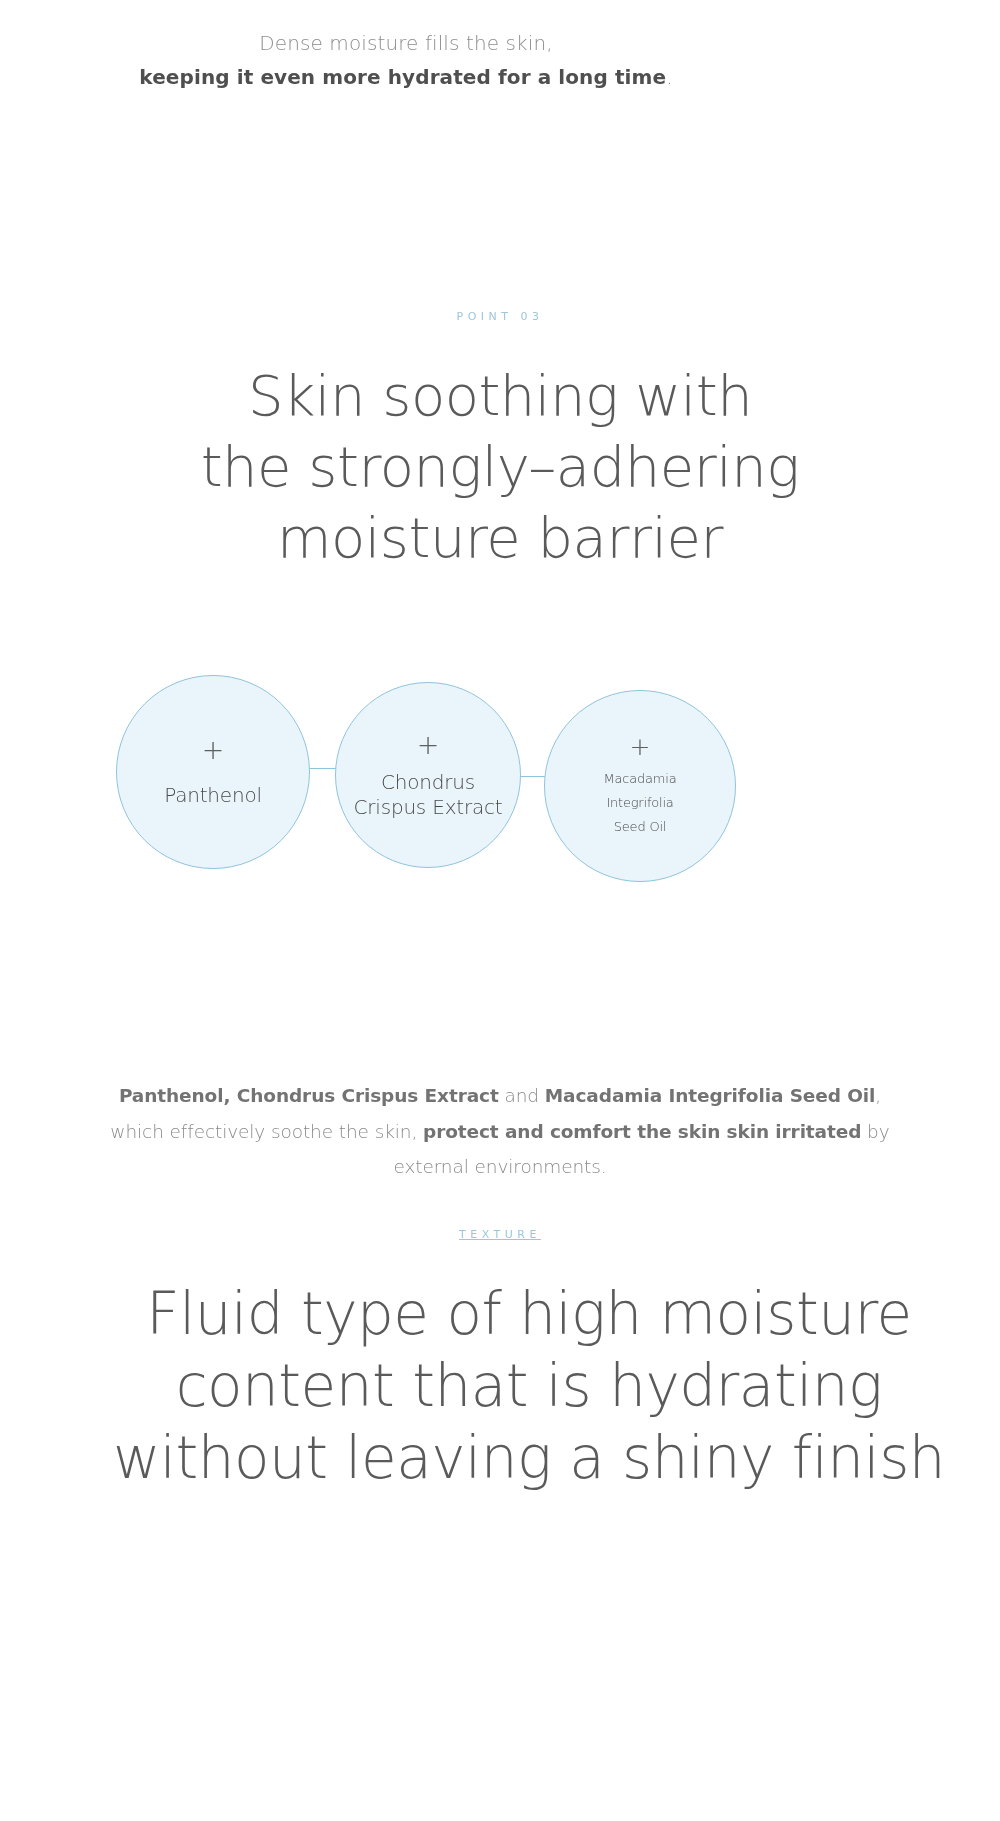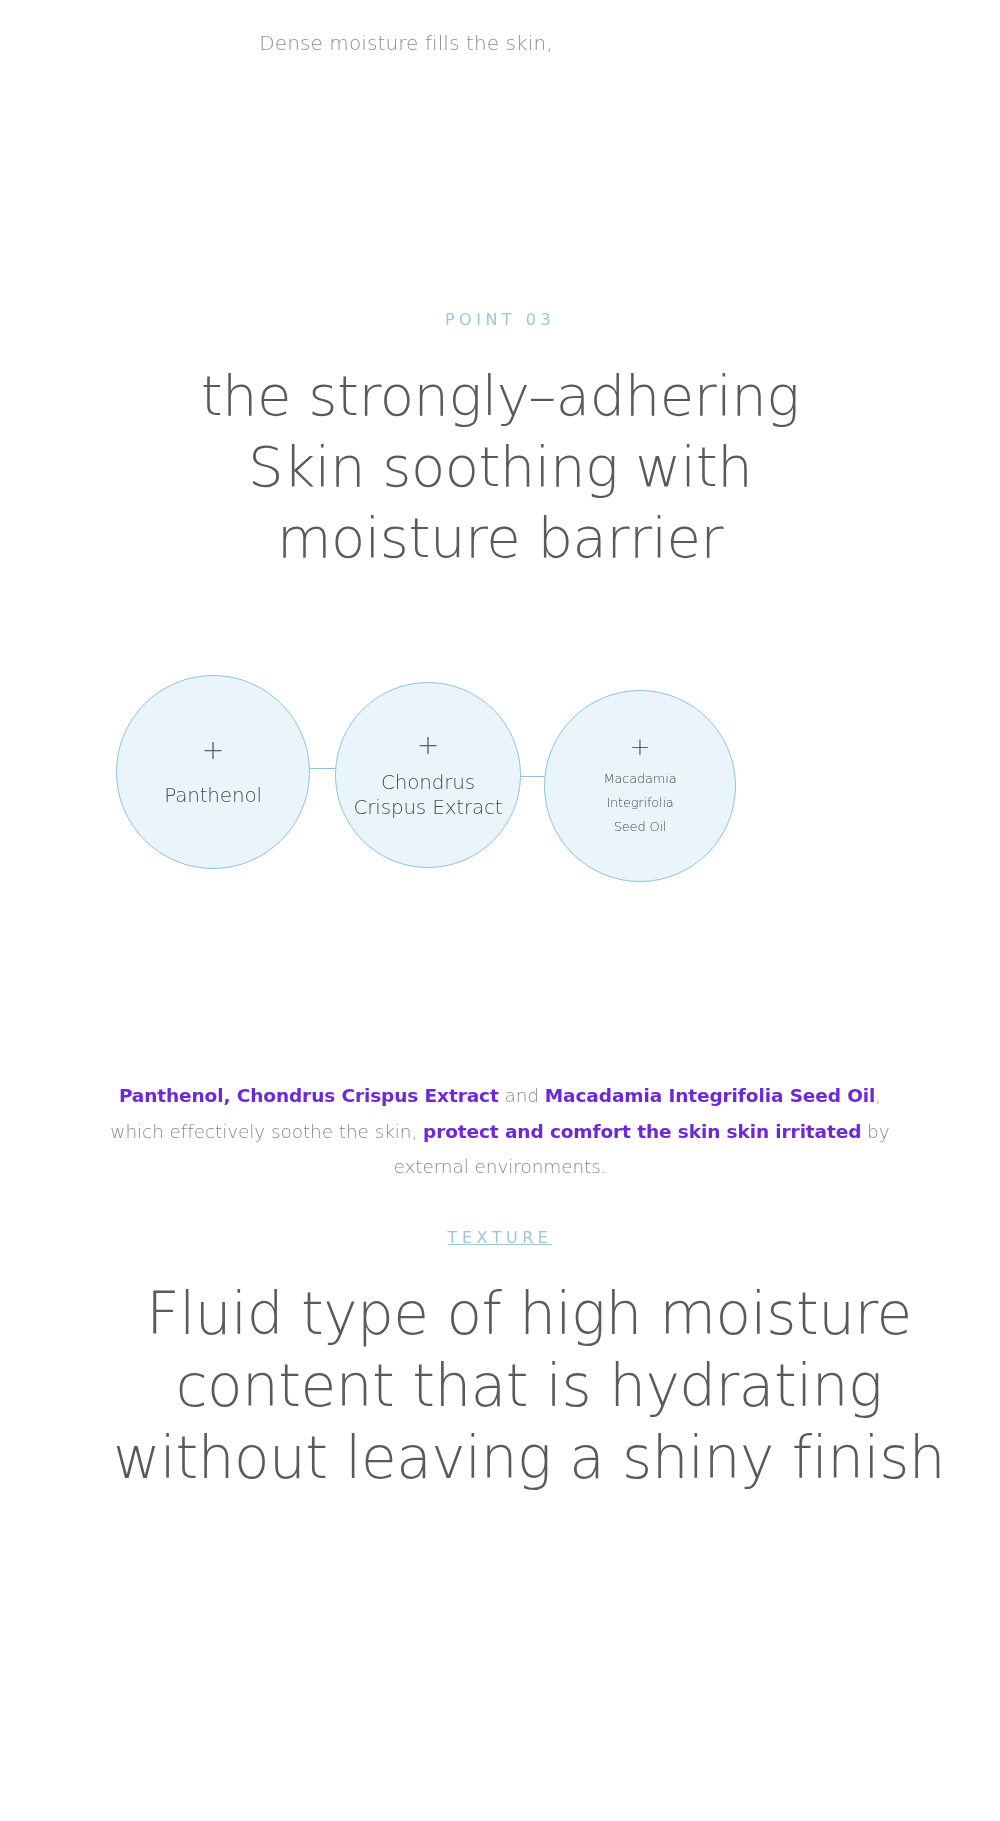--- a/index.html
+++ b/index.html
@@ -43,21 +43,21 @@
     font-weight: 300;
     color: #8c8c8c;
   }
 
   
   .eyebrow {
     position: absolute;
     left: 0;
     width: 1000px;
     text-align: center;
-    font-size: 16px;
+    font-size: 11px;
     font-weight: 400;
     color: #9ec6da;
     letter-spacing: 4.5px;
   }
   .eyebrow-point { top: 310px; }
   .eyebrow-texture { top: 1228px; text-decoration: underline; }
 
   
   .heading {
     position: absolute;
@@ -150,35 +150,38 @@
     width: 800px;
     text-align: center;
     font-size: 18.5px;
     font-weight: 300;
     color: #8a8a8a;
     line-height: 35.5px;
     letter-spacing: -0.1px;
   }
   .body-copy b {
     font-weight: 700;
-    color: #6d28d9;
+    color: #737373;
   }
 </style>
 </head>
 <body>
 
 <div class="intro">
   <div class="intro-line-1">Dense moisture fills the skin,</div>
+  <div class="intro-line-2">
+    <span>keeping it even more hydrated for a long time</span><span class="tail">.</span>
+  </div>
 </div>
 
 <div class="eyebrow eyebrow-point">POINT 03</div>
 
 <div class="heading heading-point">
+  <span class="hl">Skin soothing with</span>
   <span class="hl">the strongly–adhering</span>
-  <span class="hl">Skin soothing with</span>
   <span class="hl">moisture barrier</span>
 </div>
 
 <div class="circles">
   <div class="connector connector-0"></div>
   <div class="connector connector-1"></div>
 
   <div class="circle circle-0">
     <span class="plus">+</span>
     <span class="clabel">Panthenol</span>

